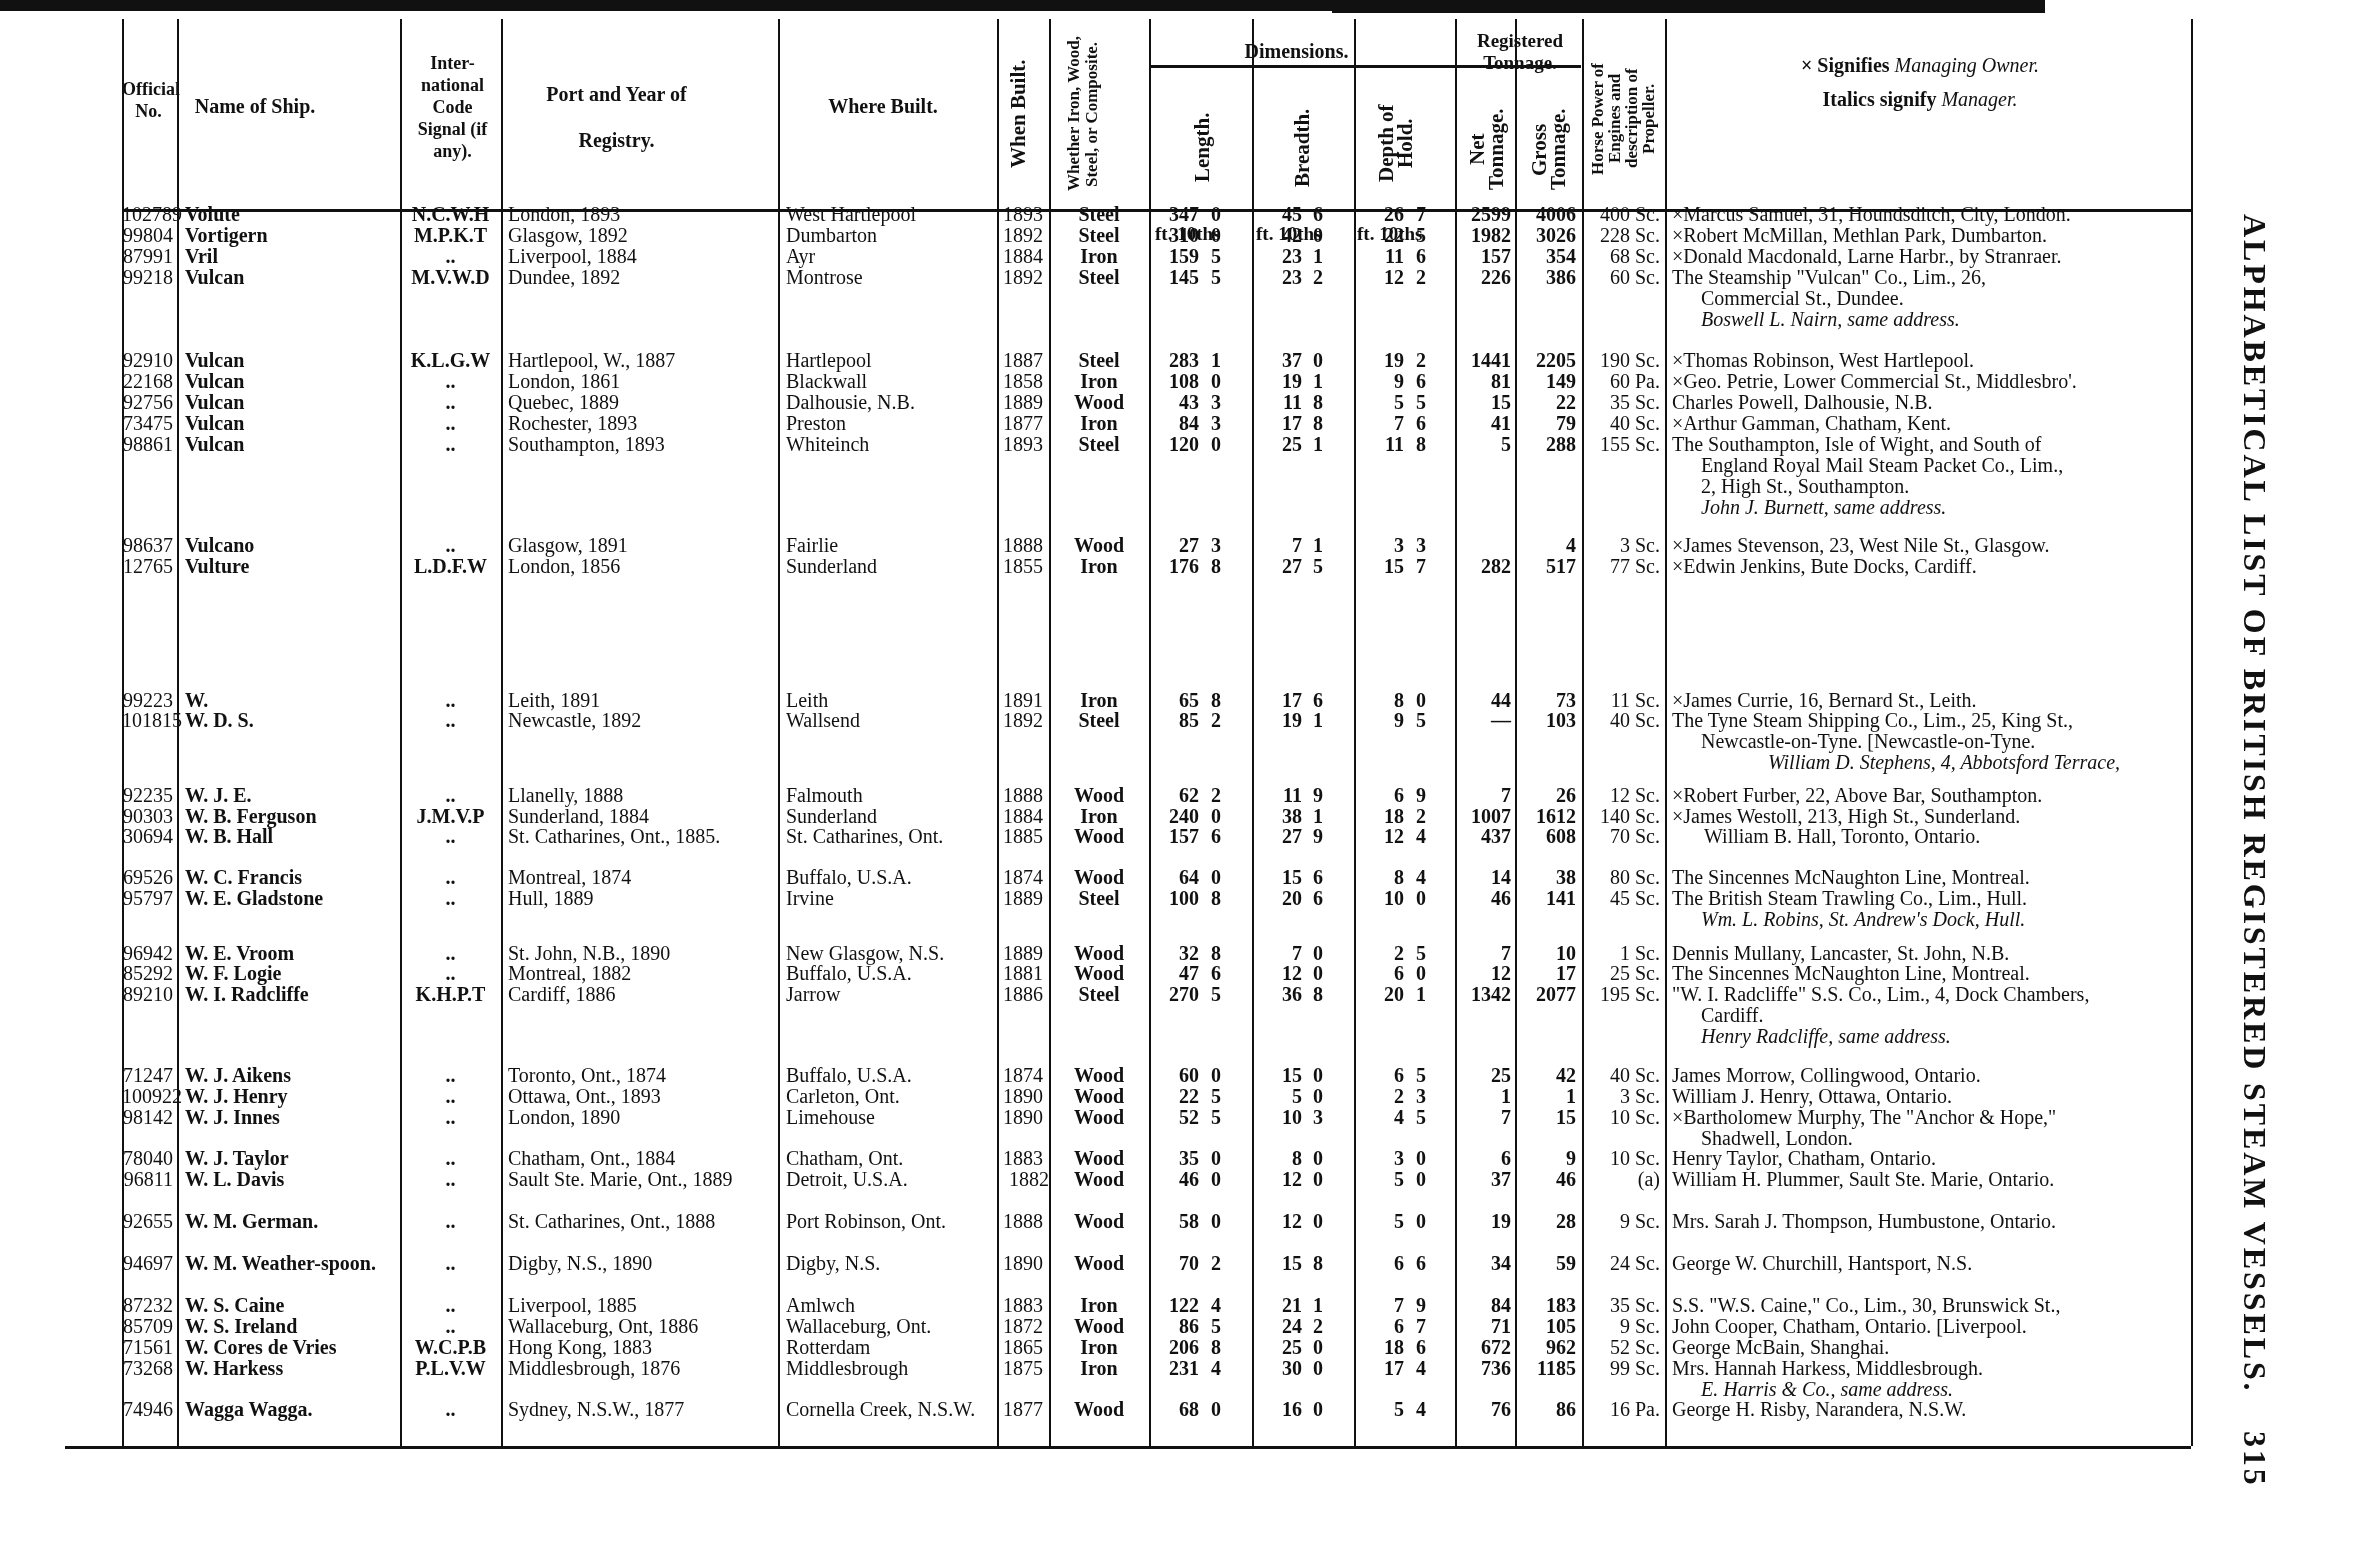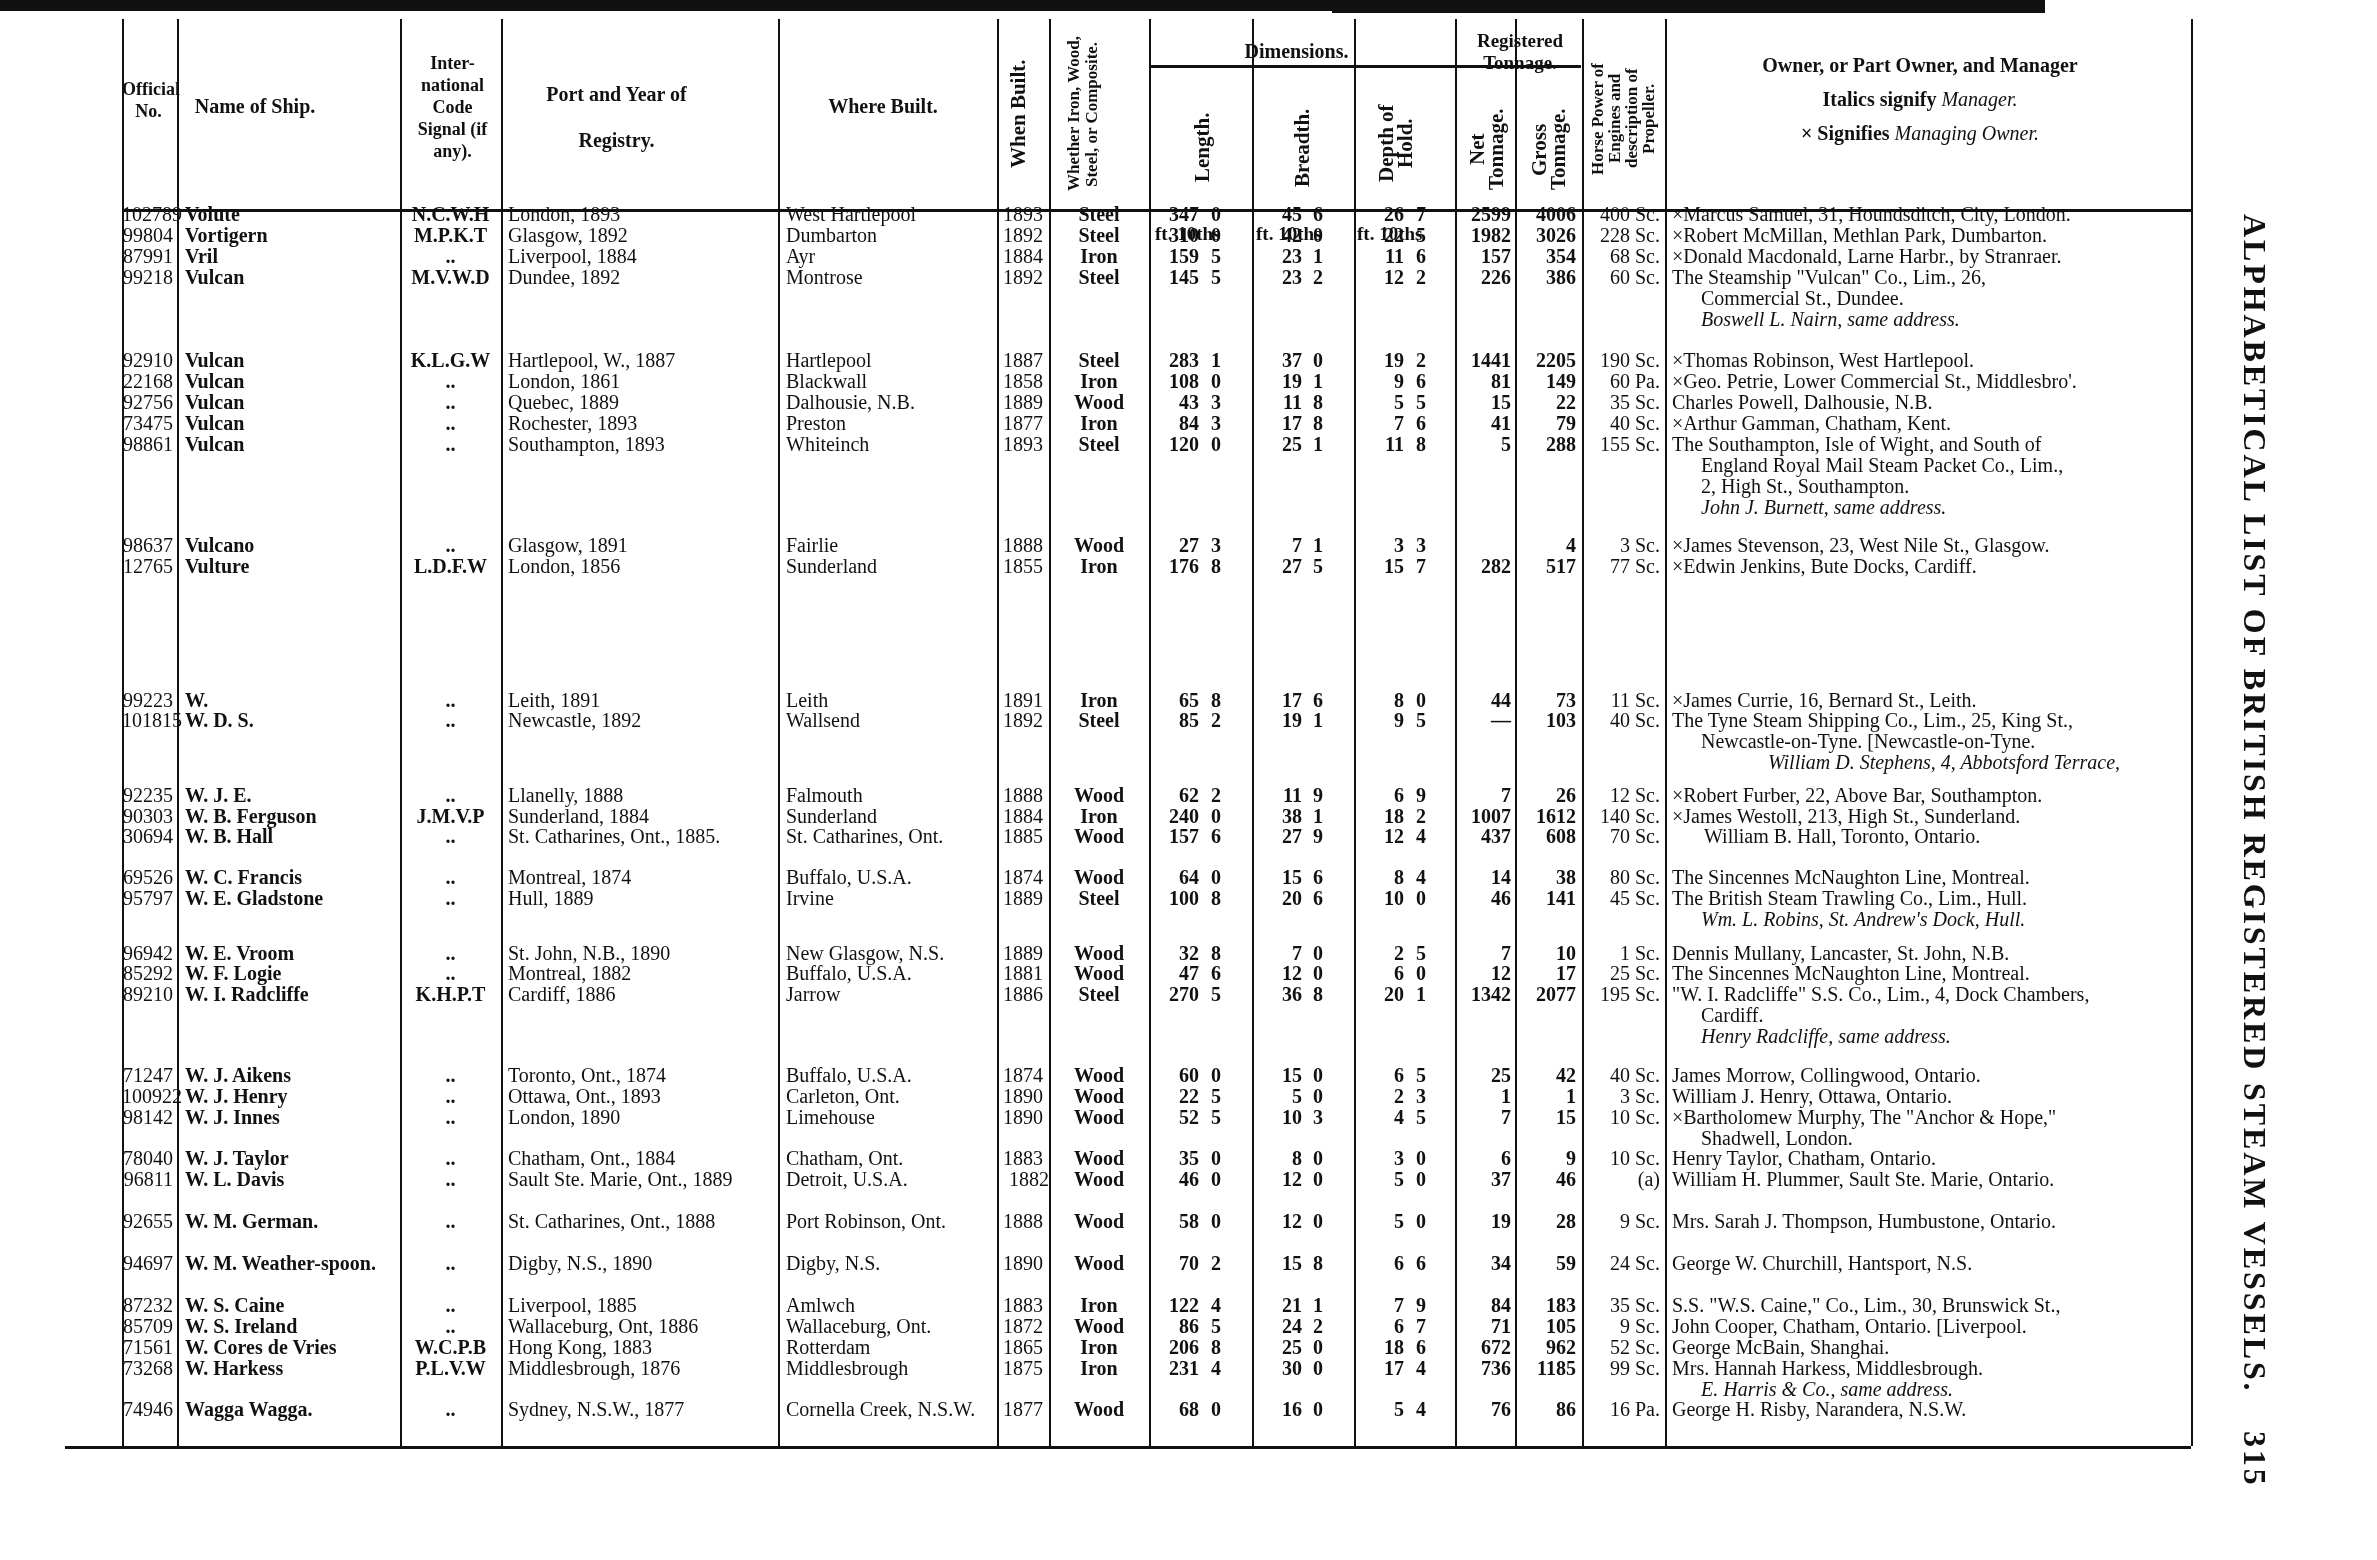--- a/index.html
+++ b/index.html
@@ -73,23 +73,22 @@
   <div class="hdr rot" style="left:927px;top:14.3px;width:67px;height:162px;font-size:17px;line-height:18px;">Whether Iron, Wood, Steel, or Composite.</div>
   <div class="hdr" style="left:1027px;top:21px;width:295px;">Dimensions.</div>
   <div class="hdr rot" style="left:1037px;top:76px;width:86px;height:105px;">Length.</div>
   <div class="hdr rot" style="left:1137px;top:76px;width:86px;height:105px;">Breadth.</div>
   <div class="hdr rot" style="left:1236px;top:67px;width:76px;height:114px;line-height:19px;">Depth of Hold.</div>
   <div class="hdr" style="left:1336px;top:11.4px;width:124px;font-size:19px;">Registered Tonnage.</div>
   <div class="hdr rot" style="left:1336px;top:76px;width:57px;height:109px;line-height:19px;">Net Tonnage.</div>
   <div class="hdr rot" style="left:1398px;top:76px;width:57px;height:109px;line-height:19px;">Gross Tonnage.</div>
   <div class="hdr rot" style="left:1465px;top:14.3px;width:71px;height:171px;font-size:17px;line-height:17px;">Horse Power of Engines and description of Propeller.</div>
   <div class="hdr" style="left:1560px;top:28.5px;width:476px;font-size:20px;line-height:34px;">
-    <div>Owner, or Part Owner, and Manager</div>
+    <div><span>× Signifies </span><span class="it">Managing Owner.</span></div>
     <div><span>Italics signify </span><span class="it">Manager.</span></div>
-    <div><span>× Signifies </span><span class="it">Managing Owner.</span></div>
   </div>
 
   <div class="unit" style="left:1033px;">ft. 10ths</div>
   <div class="unit" style="left:1134px;">ft. 10ths</div>
   <div class="unit" style="left:1235px;">ft. 10ths</div>
 
   <div id="rows-host">
       <div class="row" style="top: 185px;">
         <div class="c r" style="left: 0px; width: 51px;">102789</div>
         <div class="c b" style="left: 63px; width: 209px;">Volute</div>

